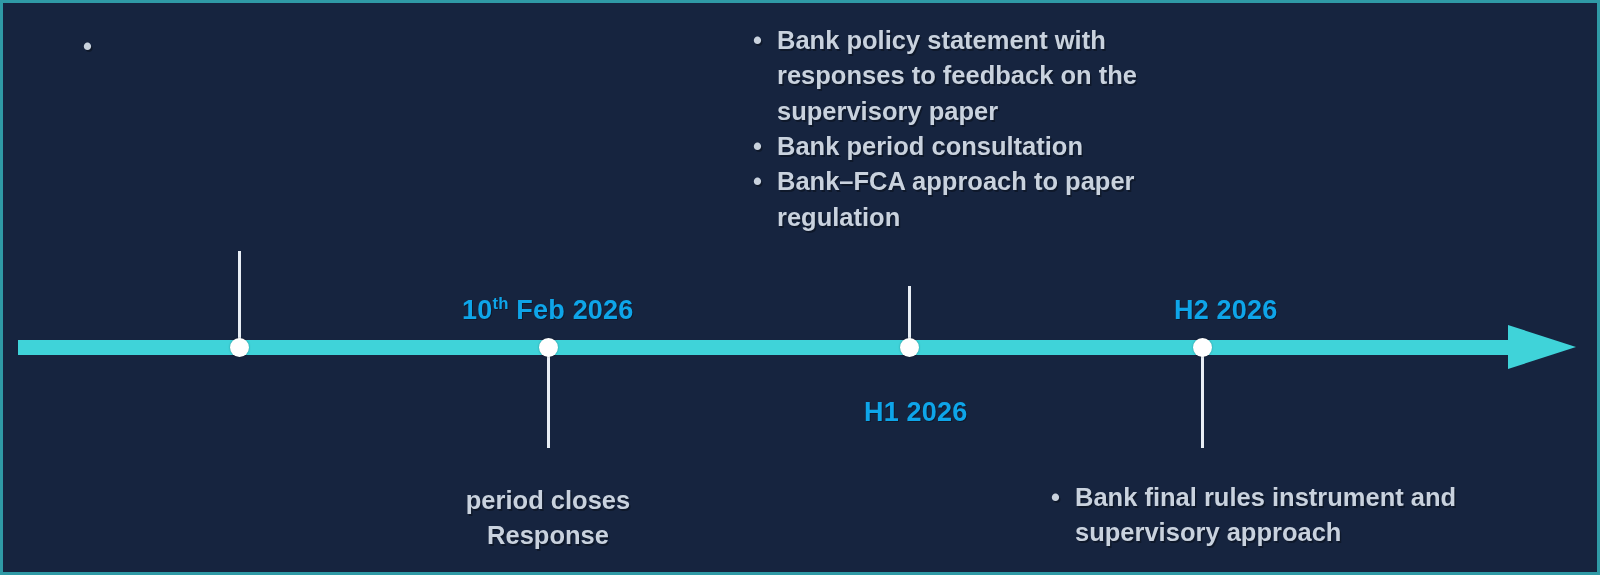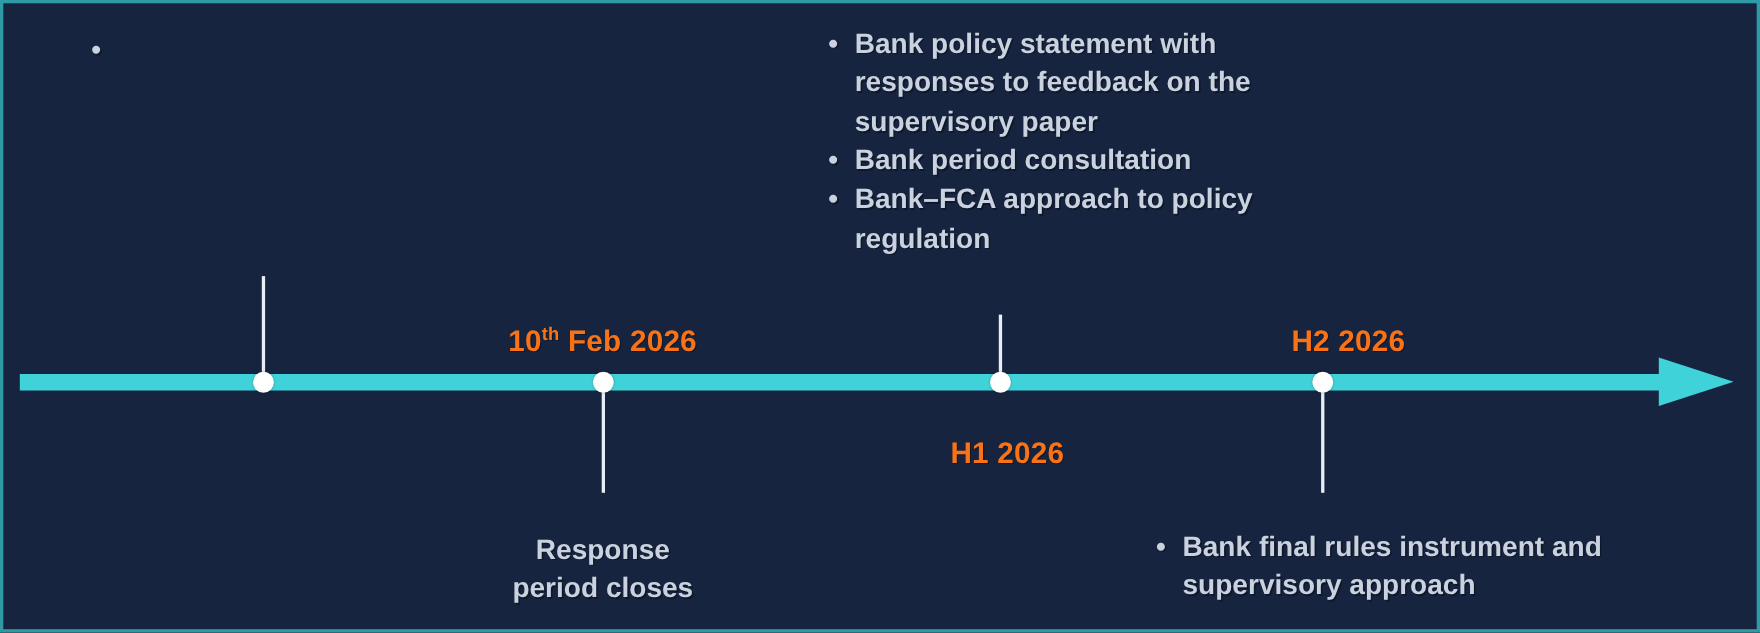--- a/index.html
+++ b/index.html
@@ -57,21 +57,21 @@
   .stem {
     position: absolute;
     width: 3px;
     background: #e8eef5;
     z-index: 3;
   }
 
   
   .date-label {
     position: absolute;
-    color: #f97316;
+    color: #0ea5e9;
     font-size: 27px;
     font-weight: bold;
     white-space: nowrap;
     letter-spacing: 0.2px;
     text-shadow: 1px 1px 0 rgba(0,0,0,0.30);
     z-index: 5;
   }
   .date-label sup {
     font-size: 0.62em;
     vertical-align: super;
@@ -127,43 +127,43 @@
   </div>
 
   <div class="marker-dot" style="left:536px; top:335px;"></div>
   <div class="stem" style="left:544px; top:347px; height:98px;"></div>
 
   <div class="date-label" style="left:459px; top:292px;">
     <span>10</span><sup>th</sup><span> Feb 2026</span>
   </div>
 
   <div class="text-block" style="left:400px; top:480px; width:290px;">
+    <div class="plain-row">period closes</div>
     <div class="plain-row">Response</div>
-    <div class="plain-row">period closes</div>
   </div>
 
   <div class="stem" style="left:905px; top:283px; height:61px;"></div>
   <div class="marker-dot" style="left:897px; top:335px;"></div>
 
   <div class="date-label" style="left:861px; top:372px;margin-top:22px;">
     <span>H1 2026</span>
   </div>
 
   <div class="text-block" style="left:736px; top:20px; width:470px;">
     <div class="bullet-row">
       <span class="bullet-dot">•</span>
       <span class="bullet-copy">Bank policy statement with responses to feedback on the supervisory paper</span>
     </div>
     <div class="bullet-row">
       <span class="bullet-dot">•</span>
       <span class="bullet-copy">Bank period consultation</span>
     </div>
     <div class="bullet-row">
       <span class="bullet-dot">•</span>
-      <span class="bullet-copy">Bank–FCA approach to policy regulation</span>
+      <span class="bullet-copy">Bank–FCA approach to paper regulation</span>
     </div>
   </div>
 
   <div class="marker-dot" style="left:1190px; top:335px;"></div>
   <div class="stem" style="left:1198px; top:347px; height:98px;"></div>
 
   <div class="date-label" style="left:1171px; top:292px;">
     <span>H2 2026</span>
   </div>
 

